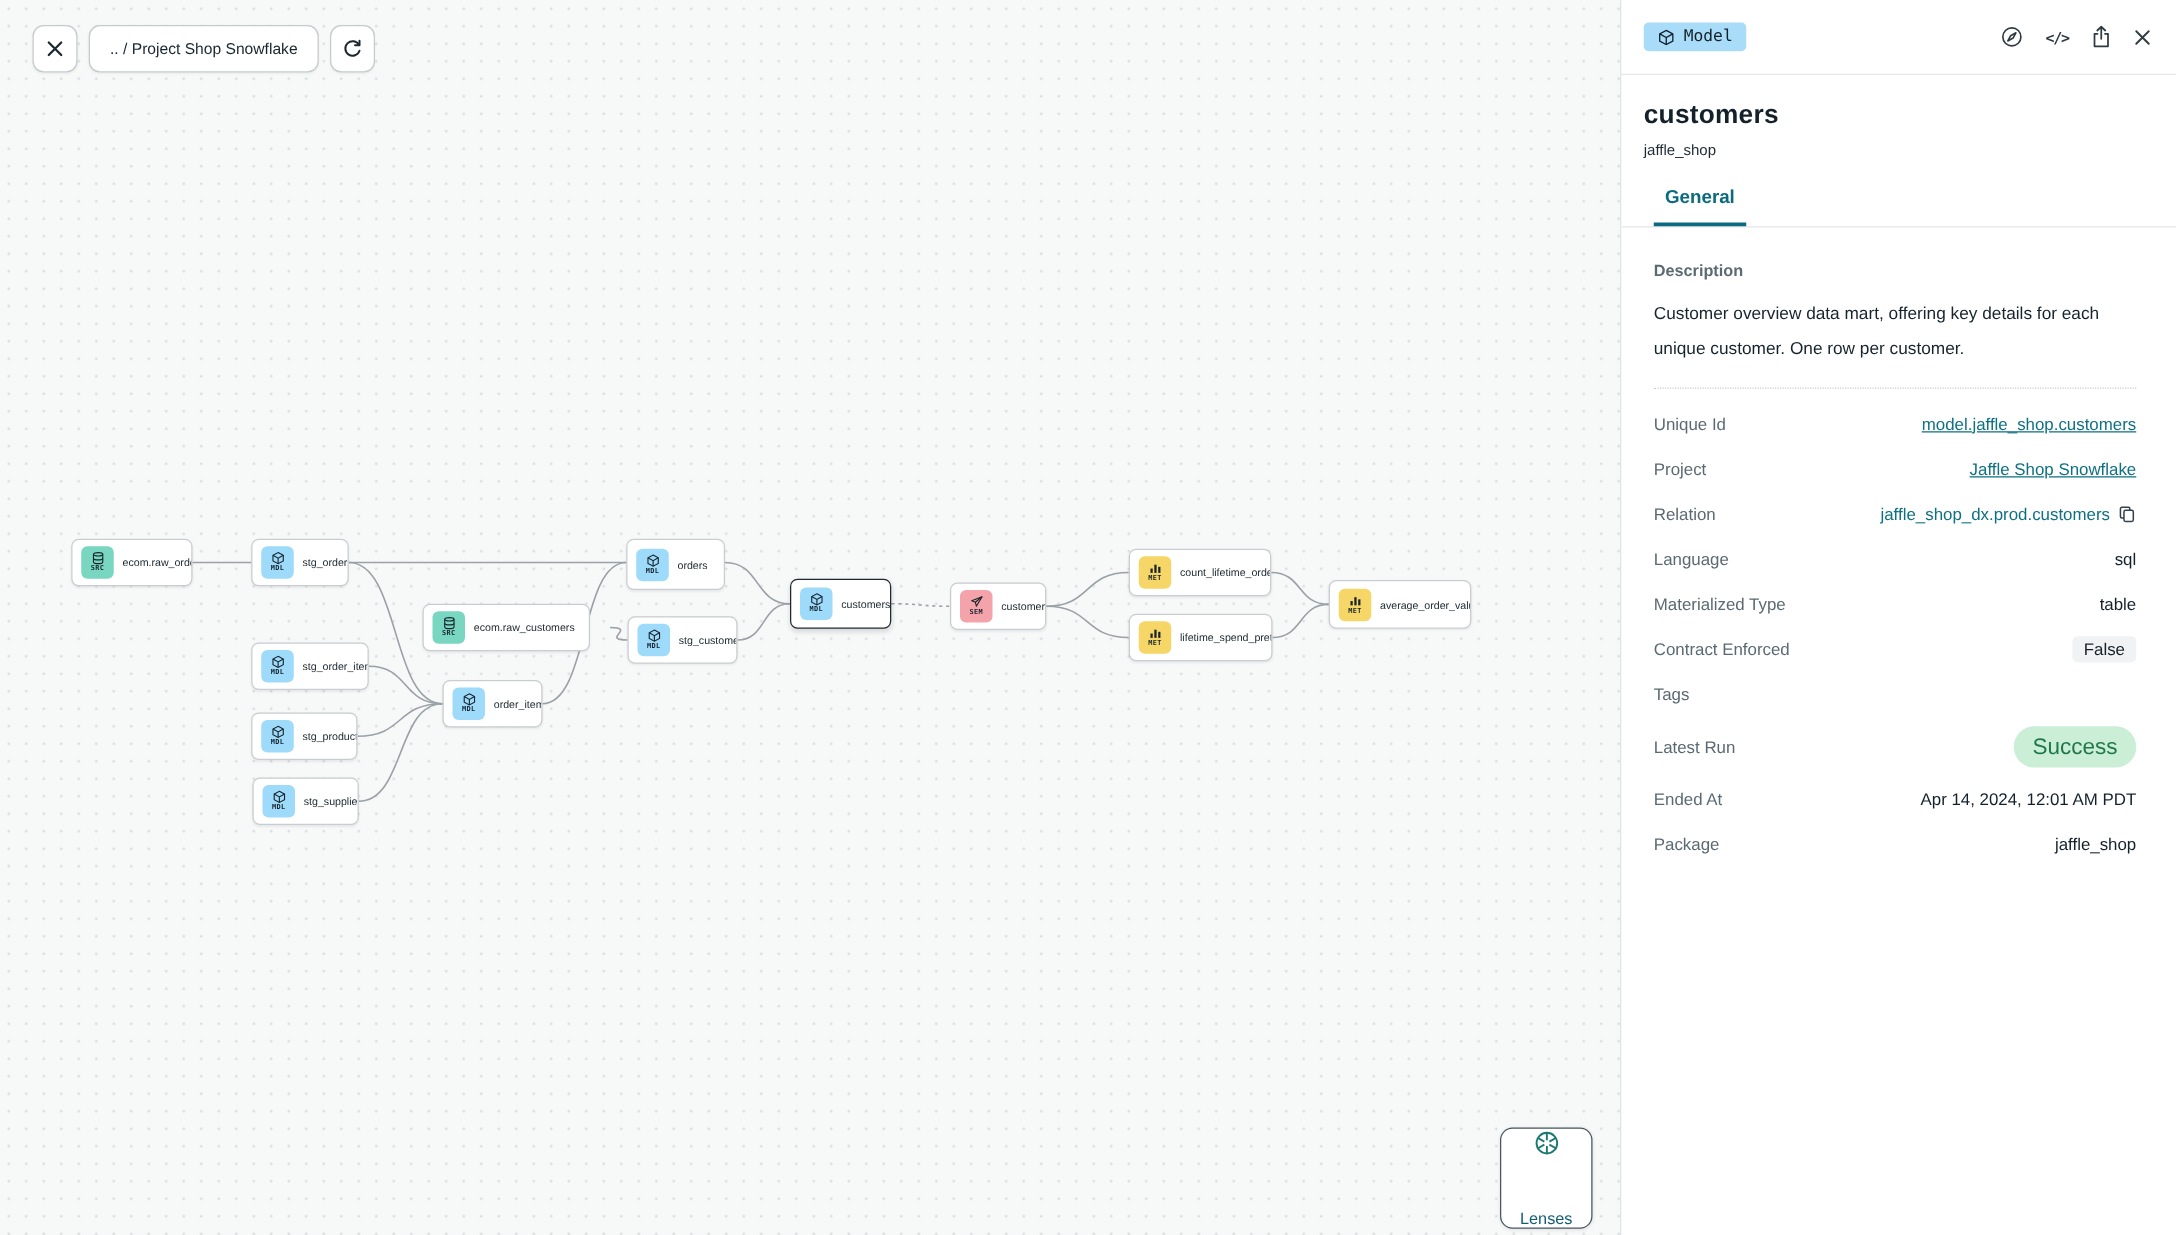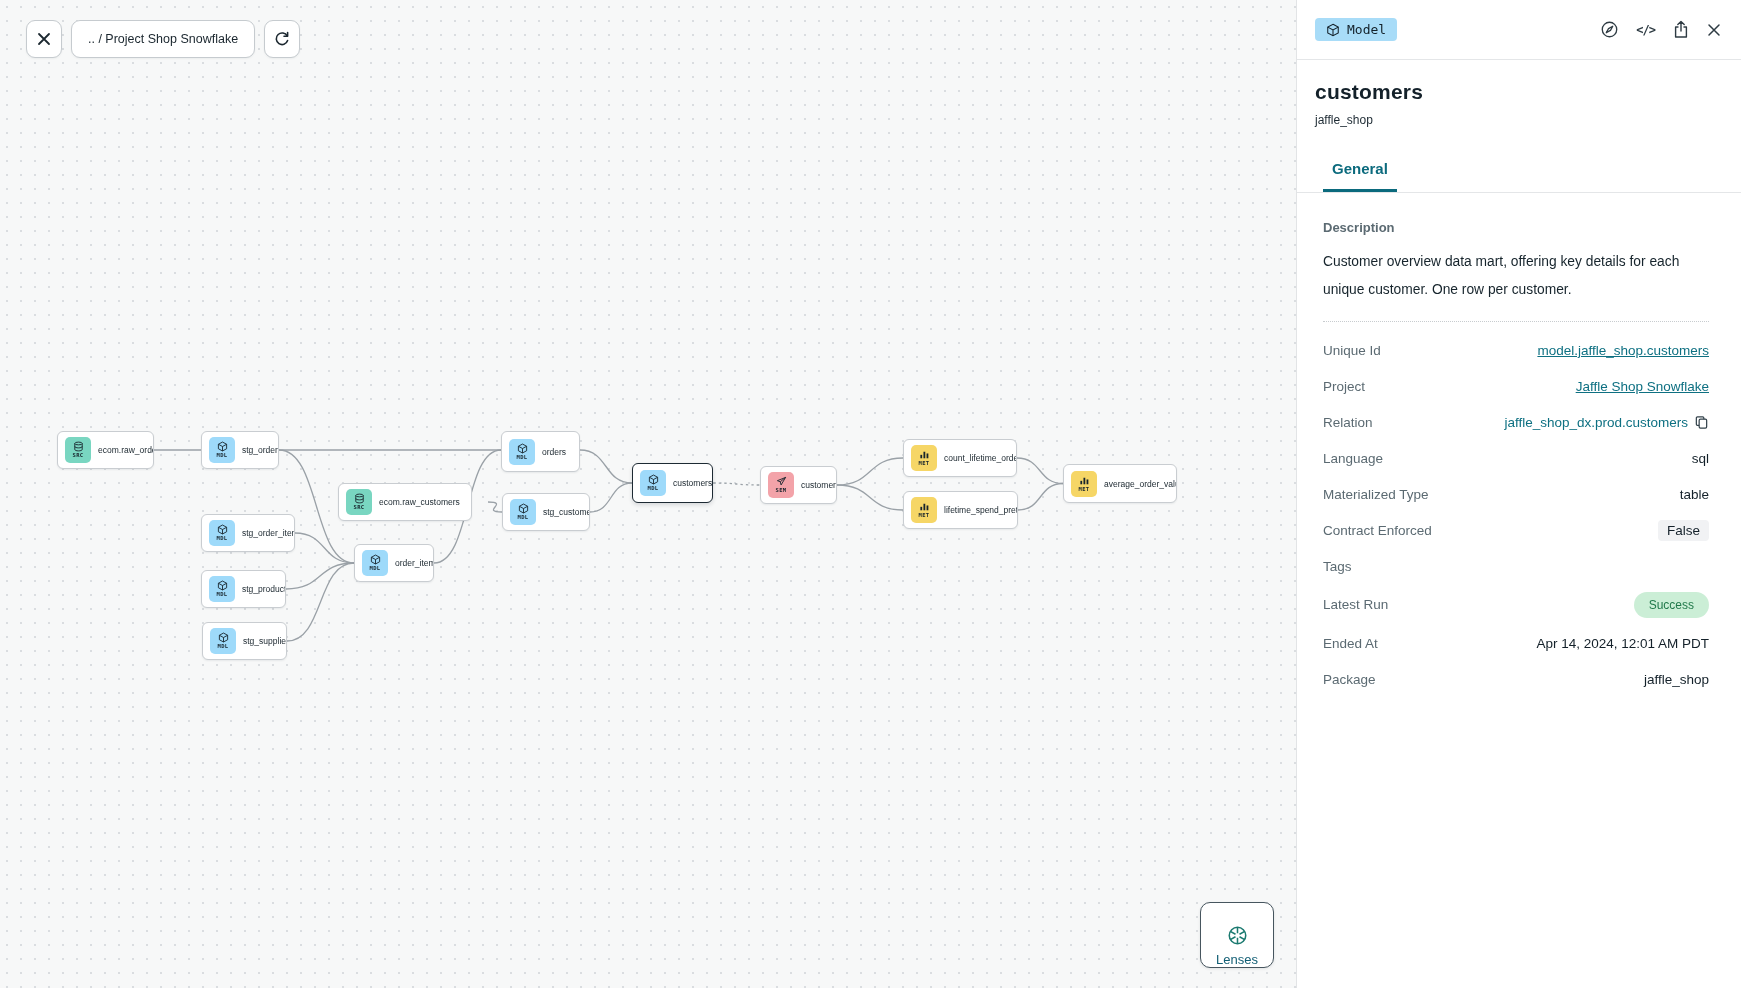--- a/index.html
+++ b/index.html
@@ -38,57 +38,57 @@
   .searchbox { width:984px; height:38px; background:#fff; border:1px solid #c6cbcf;
     border-radius:9px; display:flex; align-items:center; gap:9px; padding:0 13px;
     box-shadow:0 1px 2px rgba(20,30,40,.05); }
   .searchbox input { flex:1; border:none; outline:none; font-size:13px; color:#15232b;
     font-family:"Liberation Sans", sans-serif; background:transparent; }
   .info-dot { width:16px; height:16px; min-width:16px; border-radius:50%; background:#42505a;
     color:#fff; font:700 10px "Liberation Serif", serif; display:flex; align-items:center;
     justify-content:center; cursor:pointer; }
 
   
-  .lenses { position:absolute; left:1200px; top:902px; width:74px; height:66px; background:#fff;
+  .lenses { position:absolute; left:1200px; top:902px; width:74px; height:81px; background:#fff;
     border:1px solid #47565f; border-radius:10px; display:flex; flex-direction:column;
-    align-items:center; justify-content:flex-end; gap:5px; cursor:pointer;
+    align-items:center; justify-content:space-between; gap:5px; cursor:pointer;
     box-shadow:0 1px 3px rgba(20,30,40,.10); }
   .lenses .ltxt { font-size:13px; color:#115e74; }
 
   
   .panel { width:444px; height:988px; background:#fff; display:flex; flex-direction:column; }
   .panel-header { height:60px; border-bottom:1px solid #e4e6e8; display:flex; align-items:center;
     justify-content:space-between; padding:0 20px 0 18px; }
   .type-badge { display:flex; align-items:center; gap:7px; background:#a8dcf8; border-radius:4px;
     padding:4px 11px; font:13px "DejaVu Sans Mono", monospace; color:#13212a; }
   .hdr-icons { display:flex; align-items:center; gap:17px; color:#2e3b43; }
   .hdr-icons .hic { cursor:pointer; display:flex; align-items:center; }
   .code-ic { font:700 12px "DejaVu Sans Mono", monospace; color:#2e3b43; letter-spacing:-1px; }
 
   .panel-body { flex:1; overflow:hidden; padding:20px 0 0 0; }
   .ptitle { font-size:21px; font-weight:700; color:#14212a; padding:0 18px; letter-spacing:.2px; }
   .psub { font-size:12px; color:#1d2a33; padding:0 18px; margin-top:9px; }
-  .tabs { display:flex; margin-top:33px; border-bottom:1px solid #e4e6e8; padding-left:26px; }
+  .tabs { display:flex; margin-top:22px; border-bottom:1px solid #e4e6e8; padding-left:26px; }
   .tab { font-size:15px; font-weight:700; color:#0b6a7d; padding:0 9px 12px 9px;
     border-bottom:3px solid #0b6a7d; cursor:pointer; }
 
   .pcontent { padding:0 32px 0 26px; }
   .sect-label { margin-top:27px; font-size:13px; font-weight:700; color:#5b6a72; }
   .desc { margin-top:13px; font-size:13.8px; line-height:2.05; color:#16242c; max-width:386px; }
   .dotline { margin-top:16px; border-top:1.5px dotted #c8cccf; }
 
   .rows { margin-top:18px; }
   .row { display:flex; align-items:center; justify-content:space-between; margin-bottom:15px;
     min-height:21px; }
   .rlabel { font-size:13.5px; color:#5b6a72; }
   .rvalue { font-size:13.5px; color:#14212a; text-align:right; display:flex; gap:6px; }
   .rvalue a { color:#0e7082; text-decoration:underline; cursor:pointer; }
   .val-teal { color:#0e7082; }
   .val-badge { background:#f1f2f4; border-radius:4px; padding:3px 9px; font-size:13.5px; color:#14212a; }
-  .val-pill { background:#cbeed6; border-radius:999px; padding:6px 15px; font-size:12px; color:#20794a; }
+  .val-pill { background:#cbeed6; border-radius:999px; padding:6px 15px; font-size:18px; color:#20794a; }
   .copy-ic { cursor:pointer; color:#33424b; display:flex; }
 </style>
 </head>
 <body>
 
 <div class="app">
 
   <div class="canvas">
     <svg id="edge-svg" width="1297" height="988">
         <path d="M 154 450 C 179.85 450, 175.15 450, 201 450" fill="none" stroke="#9aa1a7" stroke-width="1.3"></path>

